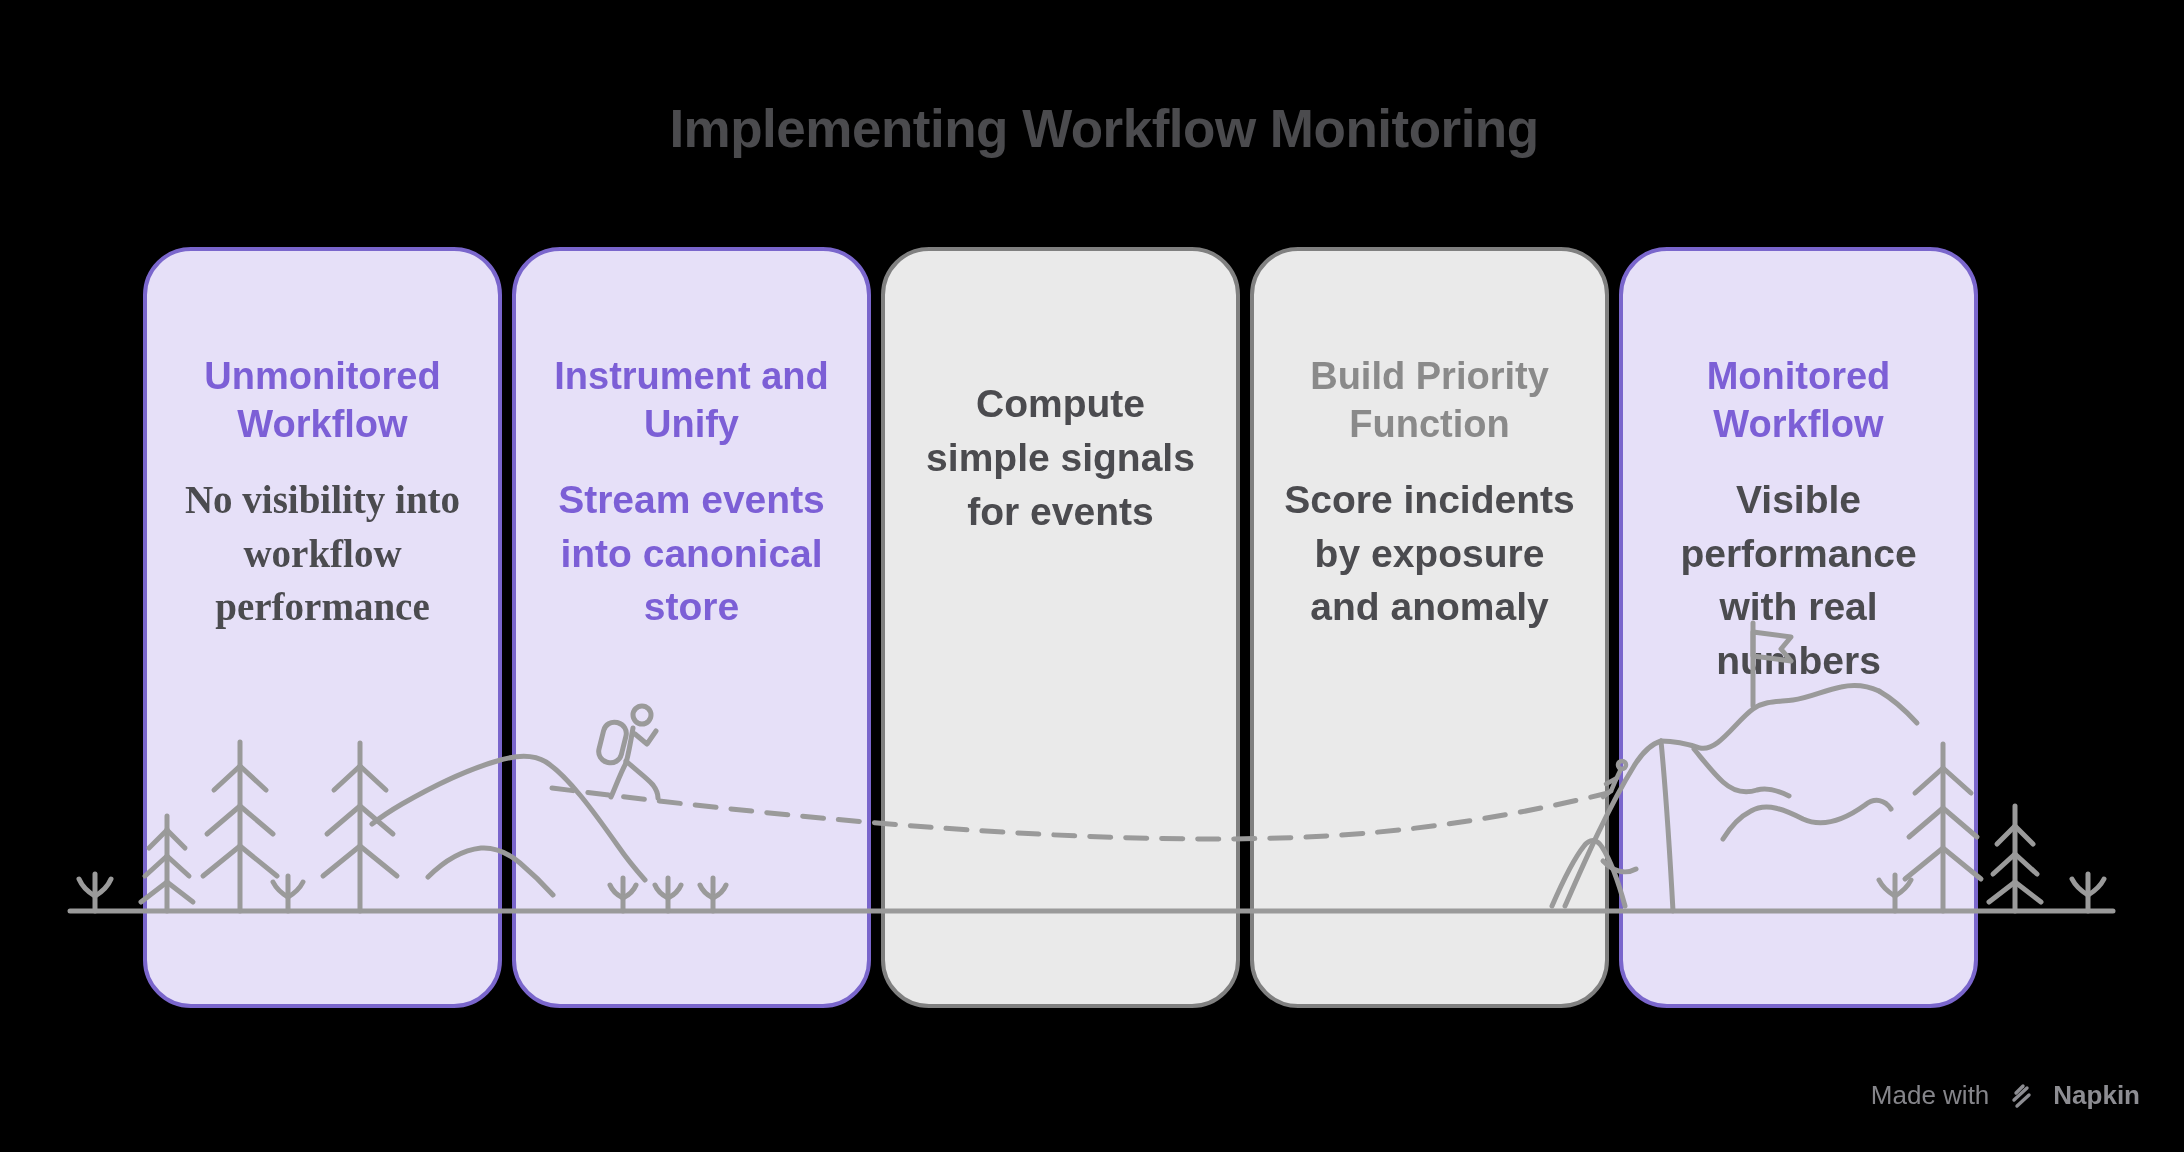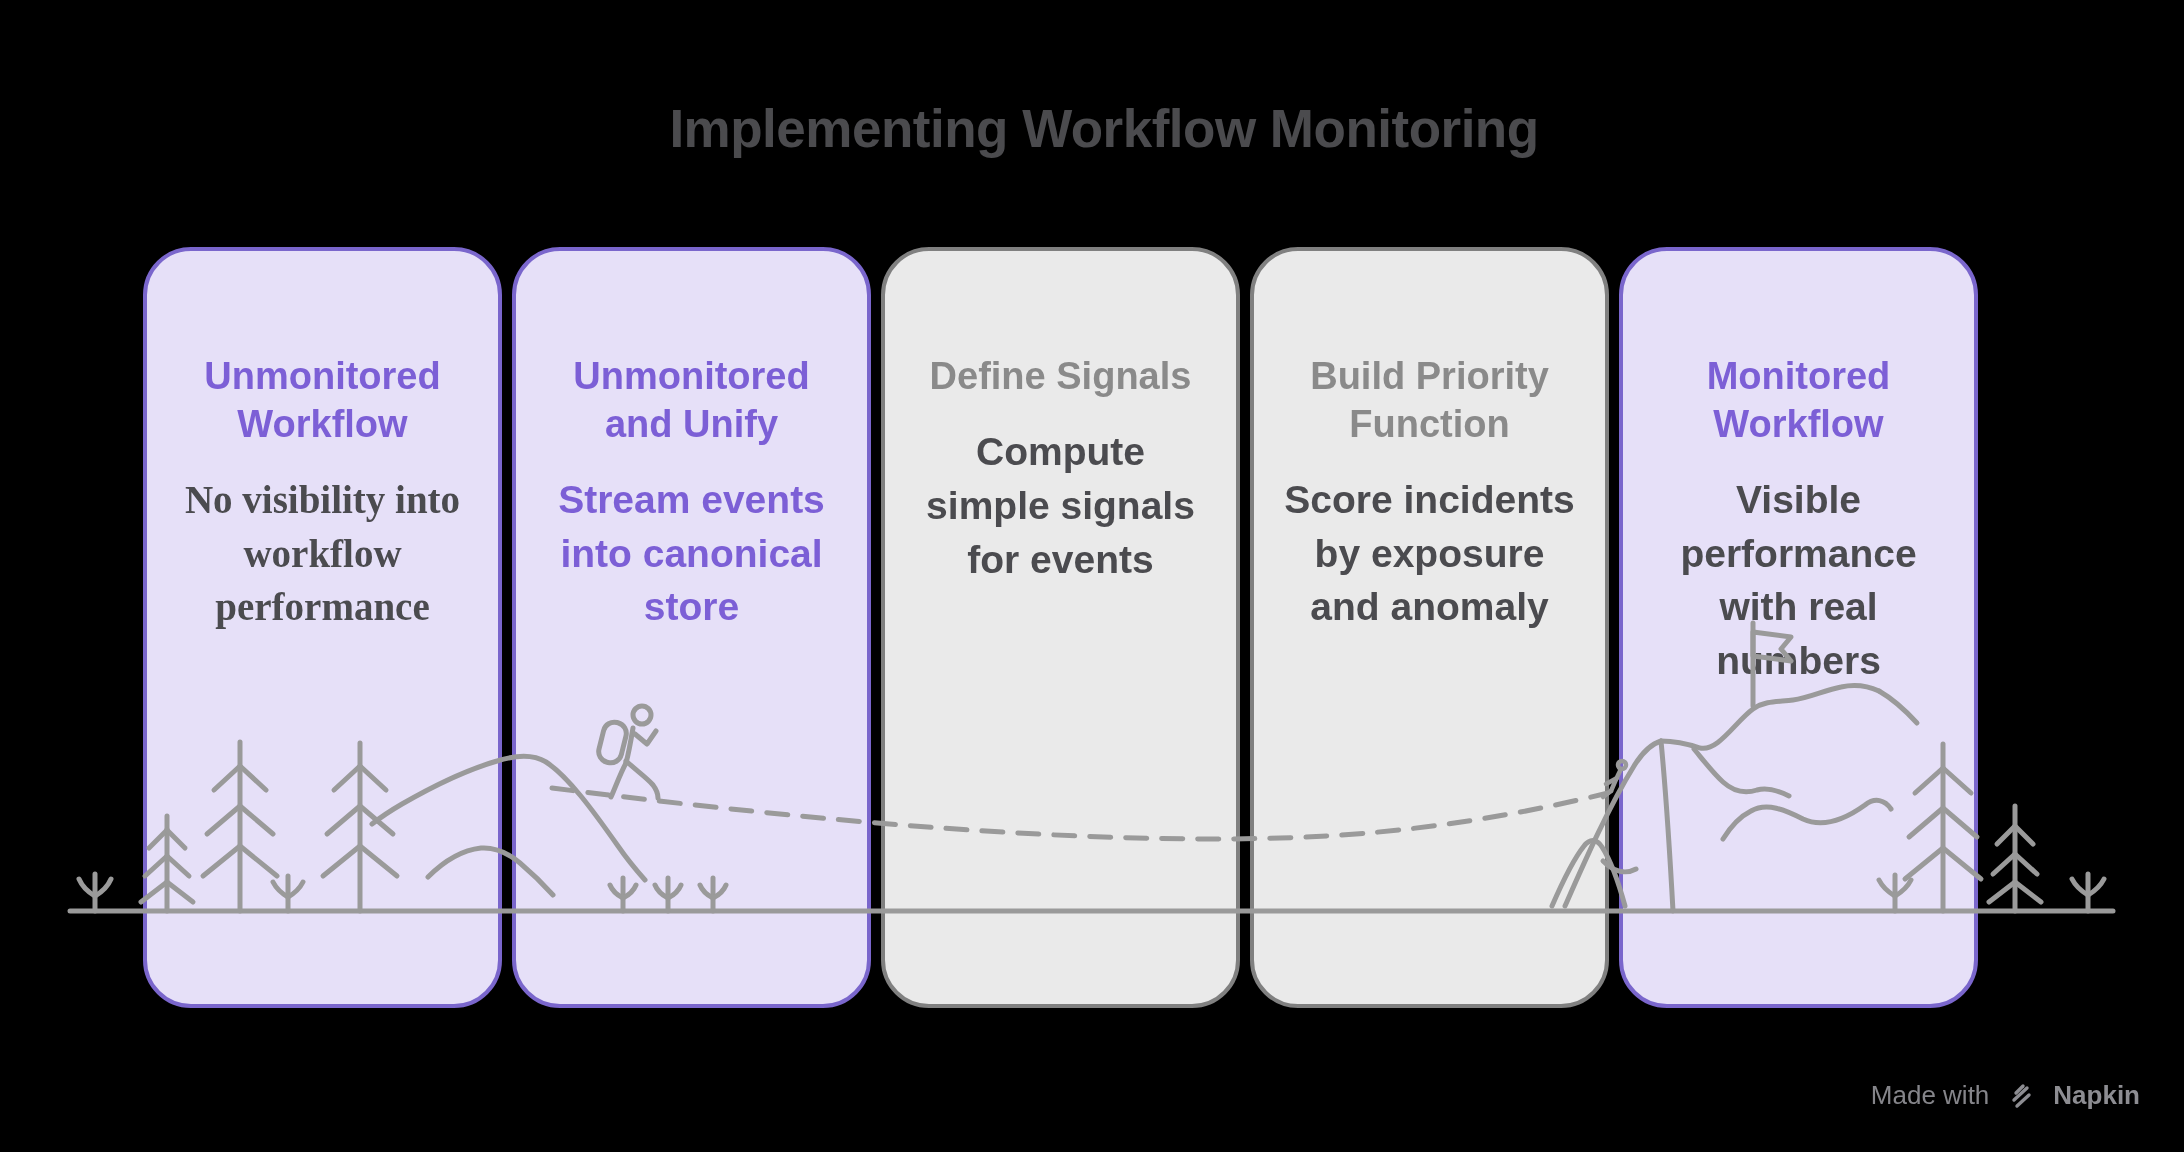--- a/index.html
+++ b/index.html
@@ -85,25 +85,24 @@
 <div class="canvas">
 
   <h1 class="page-title">Implementing Workflow Monitoring</h1>
 
   <div class="cards">
     <div class="card purple">
       <h2>Unmonitored Workflow</h2>
       <p class="narrow">No visibility into workflow performance</p>
     </div>
     <div class="card purple">
-      <h2>Unmonitored and Unify</h2>
+      <h2>Instrument and Unify</h2>
       <p class="purple-body">Stream events into canonical store</p>
     </div>
     <div class="card gray">
-      <h2>Define Signals</h2>
       <p>Compute simple signals for events</p>
     </div>
     <div class="card gray">
       <h2>Build Priority Function</h2>
       <p class="wide">Score incidents by exposure and anomaly</p>
     </div>
     <div class="card purple">
       <h2>Monitored Workflow</h2>
       <p>Visible performance with real numbers</p>
     </div>

